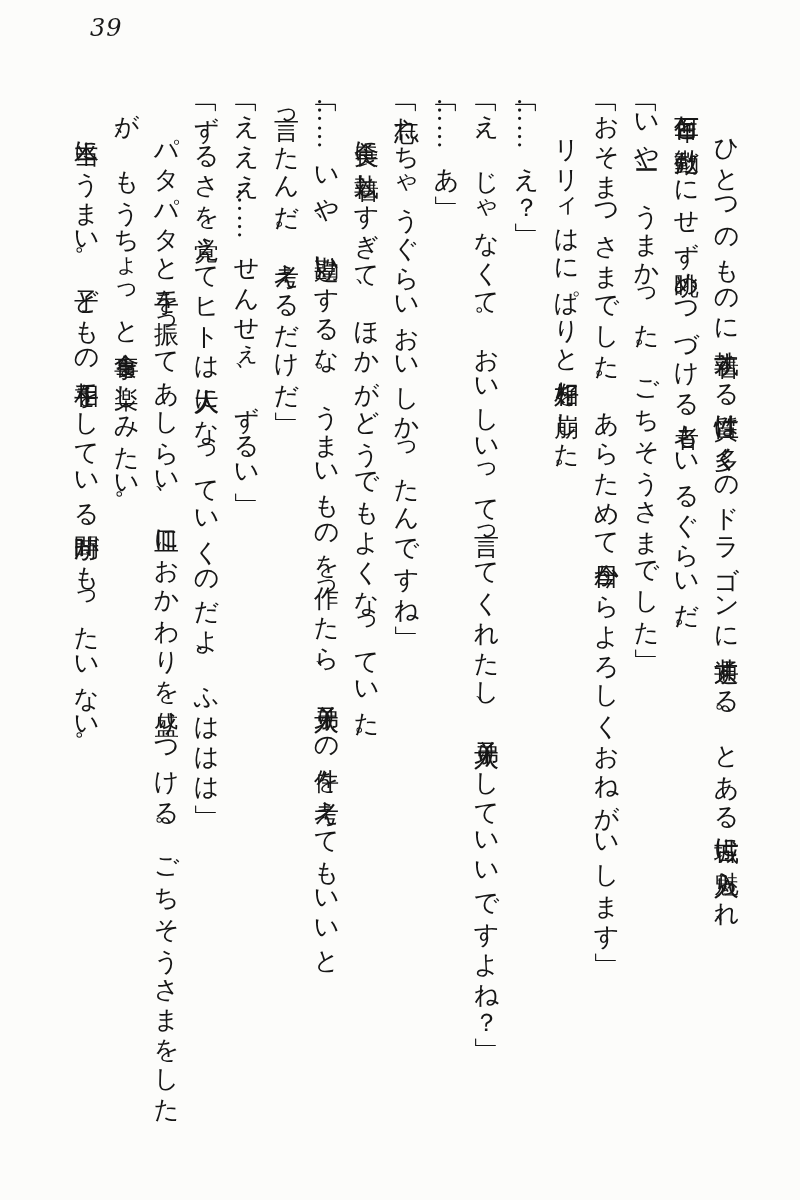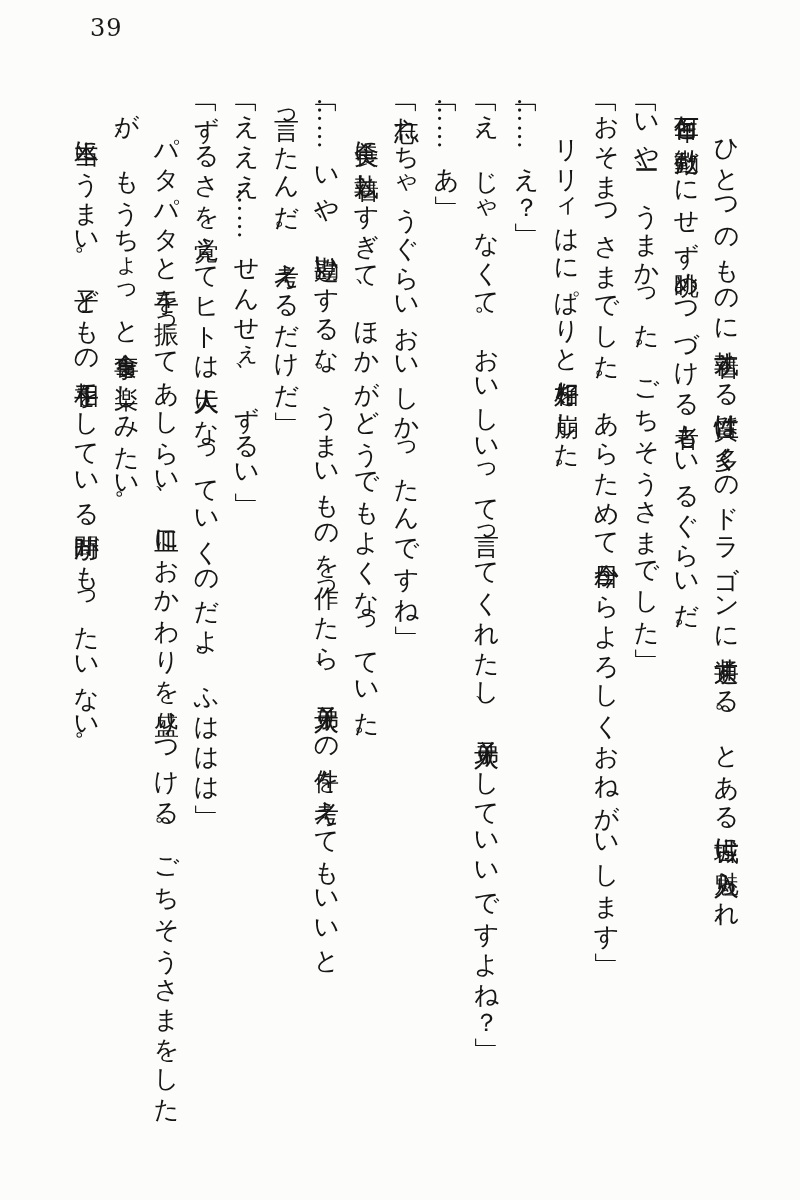--- a/index.html
+++ b/index.html
@@ -17,20 +17,21 @@
     width: 800px;
     height: 1200px;
     background: #fcfcfa;
     overflow: hidden;
   }
   .page-number {
     position: absolute;
     top: 14px;
     left: 90px;
     font-size: 24px;
+    font-style: italic;
     color: #1a1a1a;
     letter-spacing: 1px;
   }
   .text-body {
     position: absolute;
     top: 96px;
     right: 54px;
     height: 1040px;
     writing-mode: vertical-rl;
     -webkit-writing-mode: vertical-rl;

